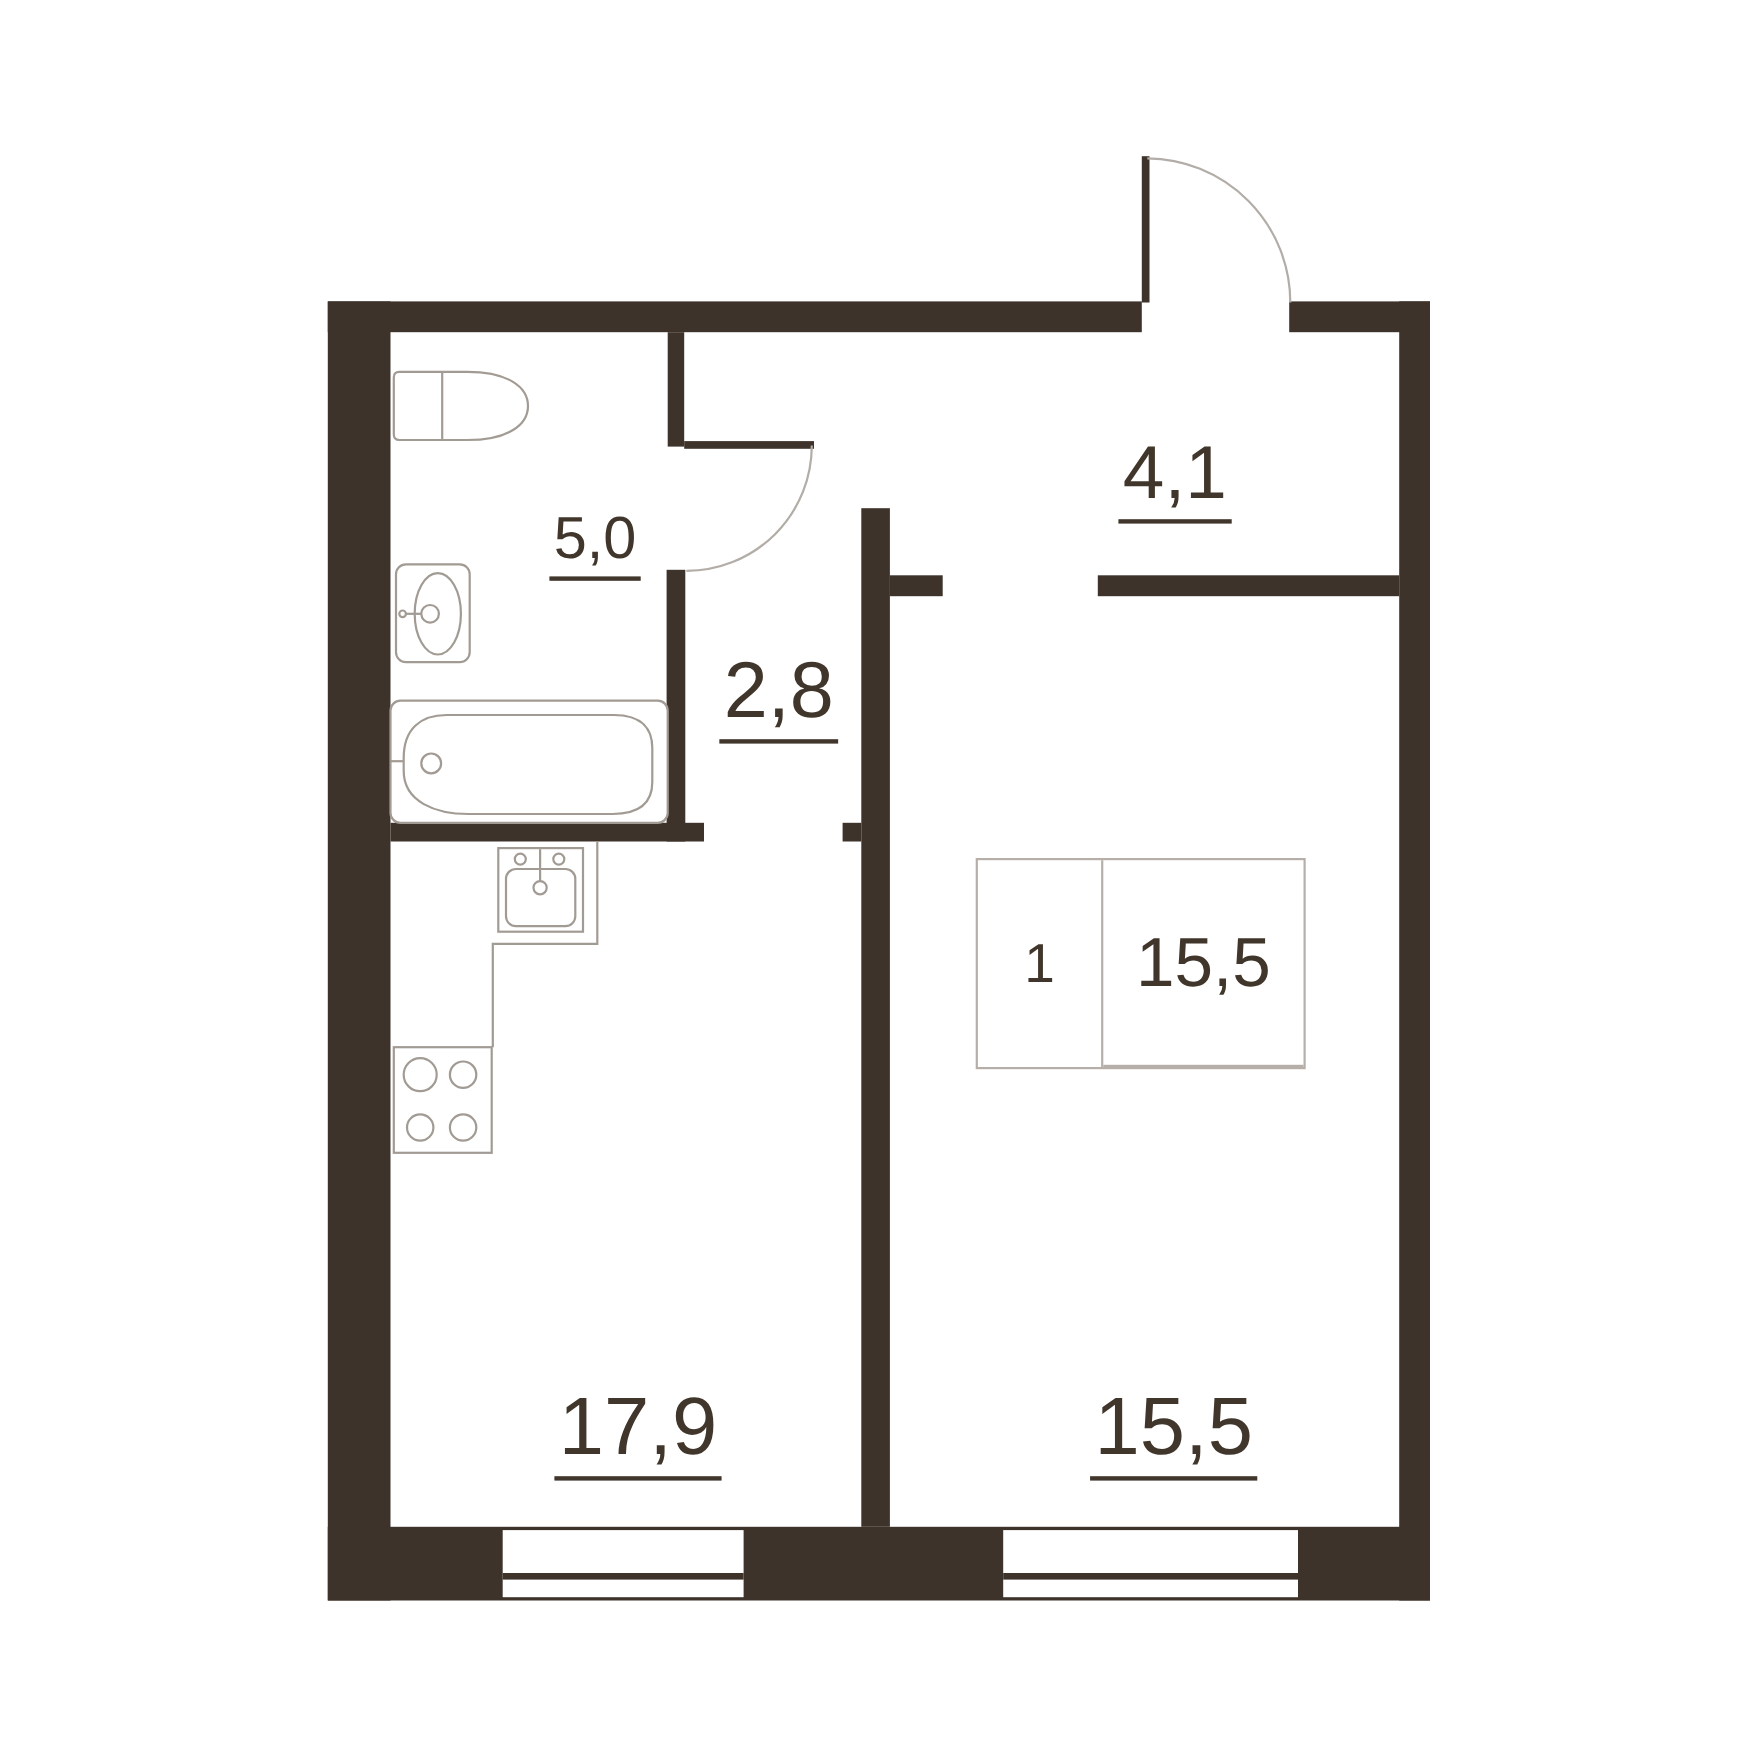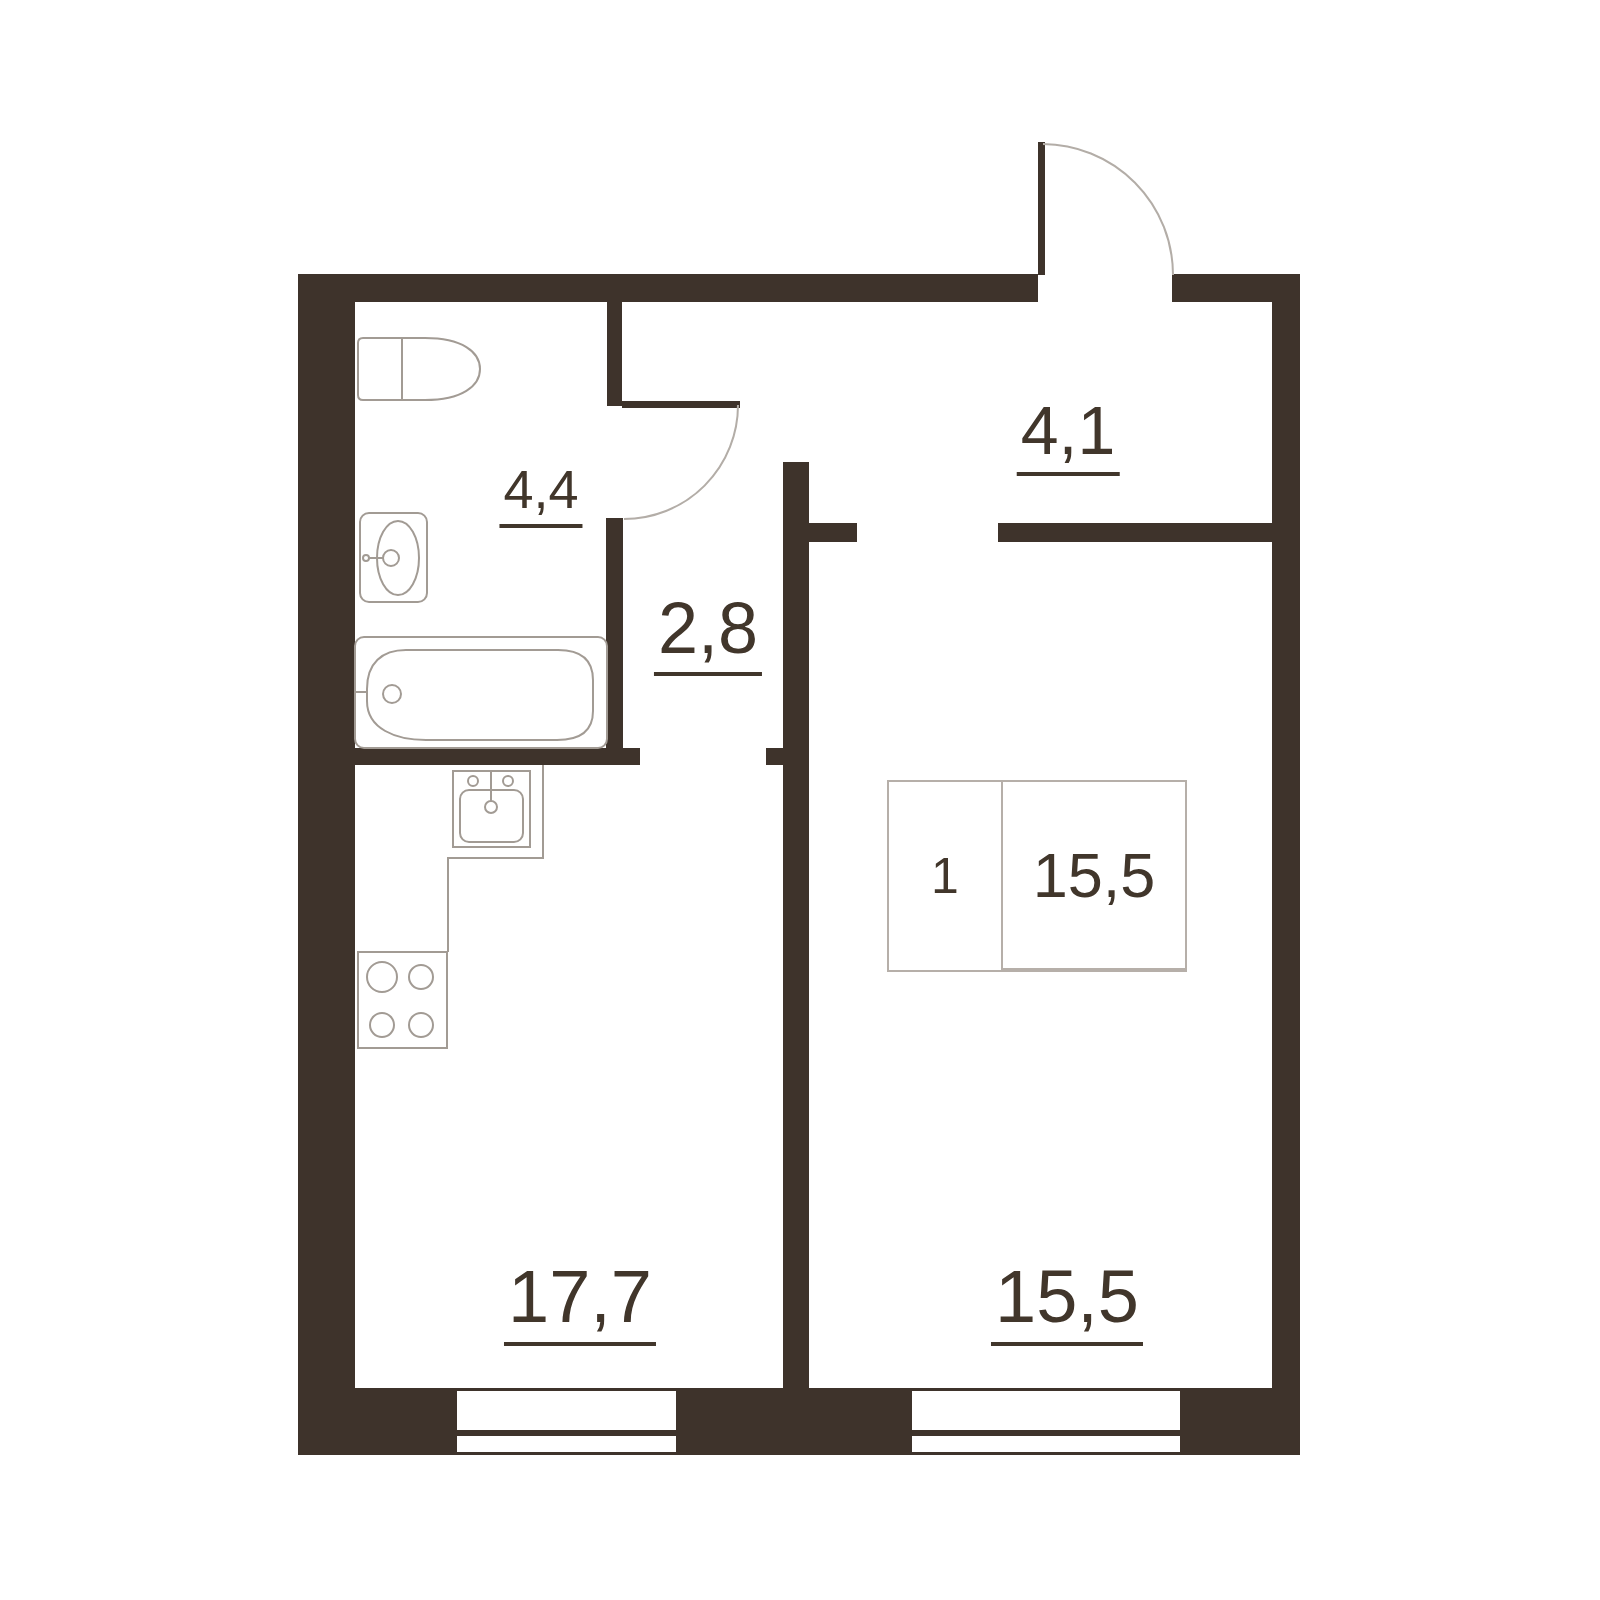--- a/index.html
+++ b/index.html
@@ -100,24 +100,24 @@
 
     <g stroke="#a29b94" stroke-width="2" fill="#ffffff">
       <rect x="358" y="952" width="89" height="96"></rect>
       <circle cx="382" cy="977" r="15"></circle>
       <circle cx="421" cy="977" r="12"></circle>
       <circle cx="382" cy="1025" r="12"></circle>
       <circle cx="421" cy="1025" r="12"></circle>
     </g>
   </svg>
 
-  <div class="room-label" style="left:541px;top:462px;font-size:54px;border-bottom-width:4px;"><span>4,4</span></div>
+  <div class="room-label" style="left:541px;top:462px;font-size:54px;border-bottom-width:4px;"><span>5,0</span></div>
   <div class="room-label" style="left:708px;top:592px;font-size:72px;"><span>2,8</span></div>
   <div class="room-label" style="left:1068px;top:396px;font-size:68px;"><span>4,1</span></div>
-  <div class="room-label" style="left:580px;top:1260px;font-size:74px;"><span>17,7</span></div>
+  <div class="room-label" style="left:580px;top:1260px;font-size:74px;"><span>17,9</span></div>
   <div class="room-label" style="left:1067px;top:1260px;font-size:74px;"><span>15,5</span></div>
 
   <div class="info-table">
     <div class="info-left">
       <span>1</span>
     </div>
     <div class="info-right">
       <div class="info-cell top">
         <span>15,5</span>
       </div>

